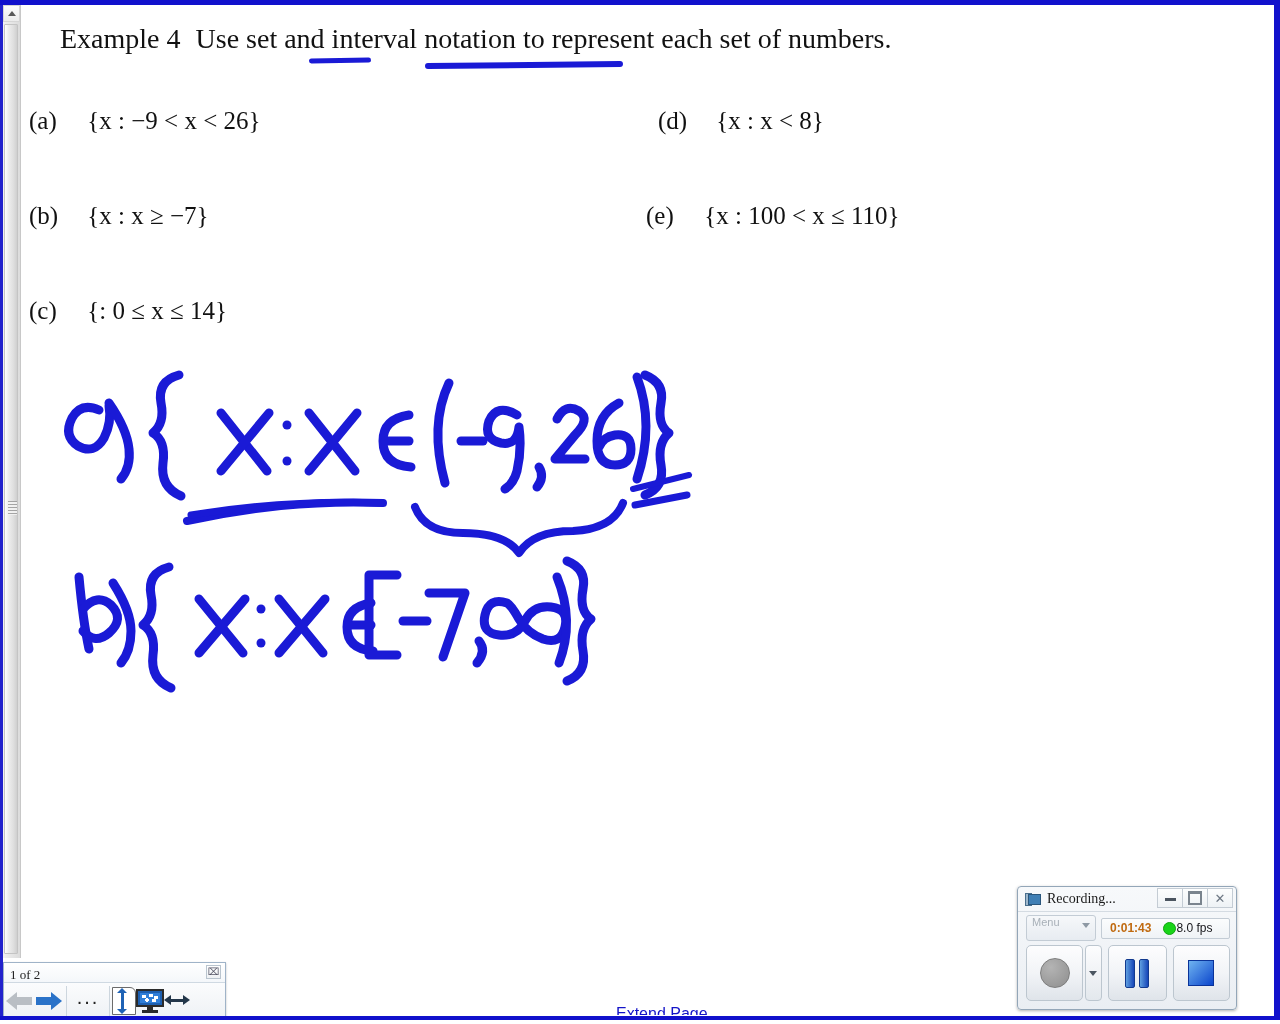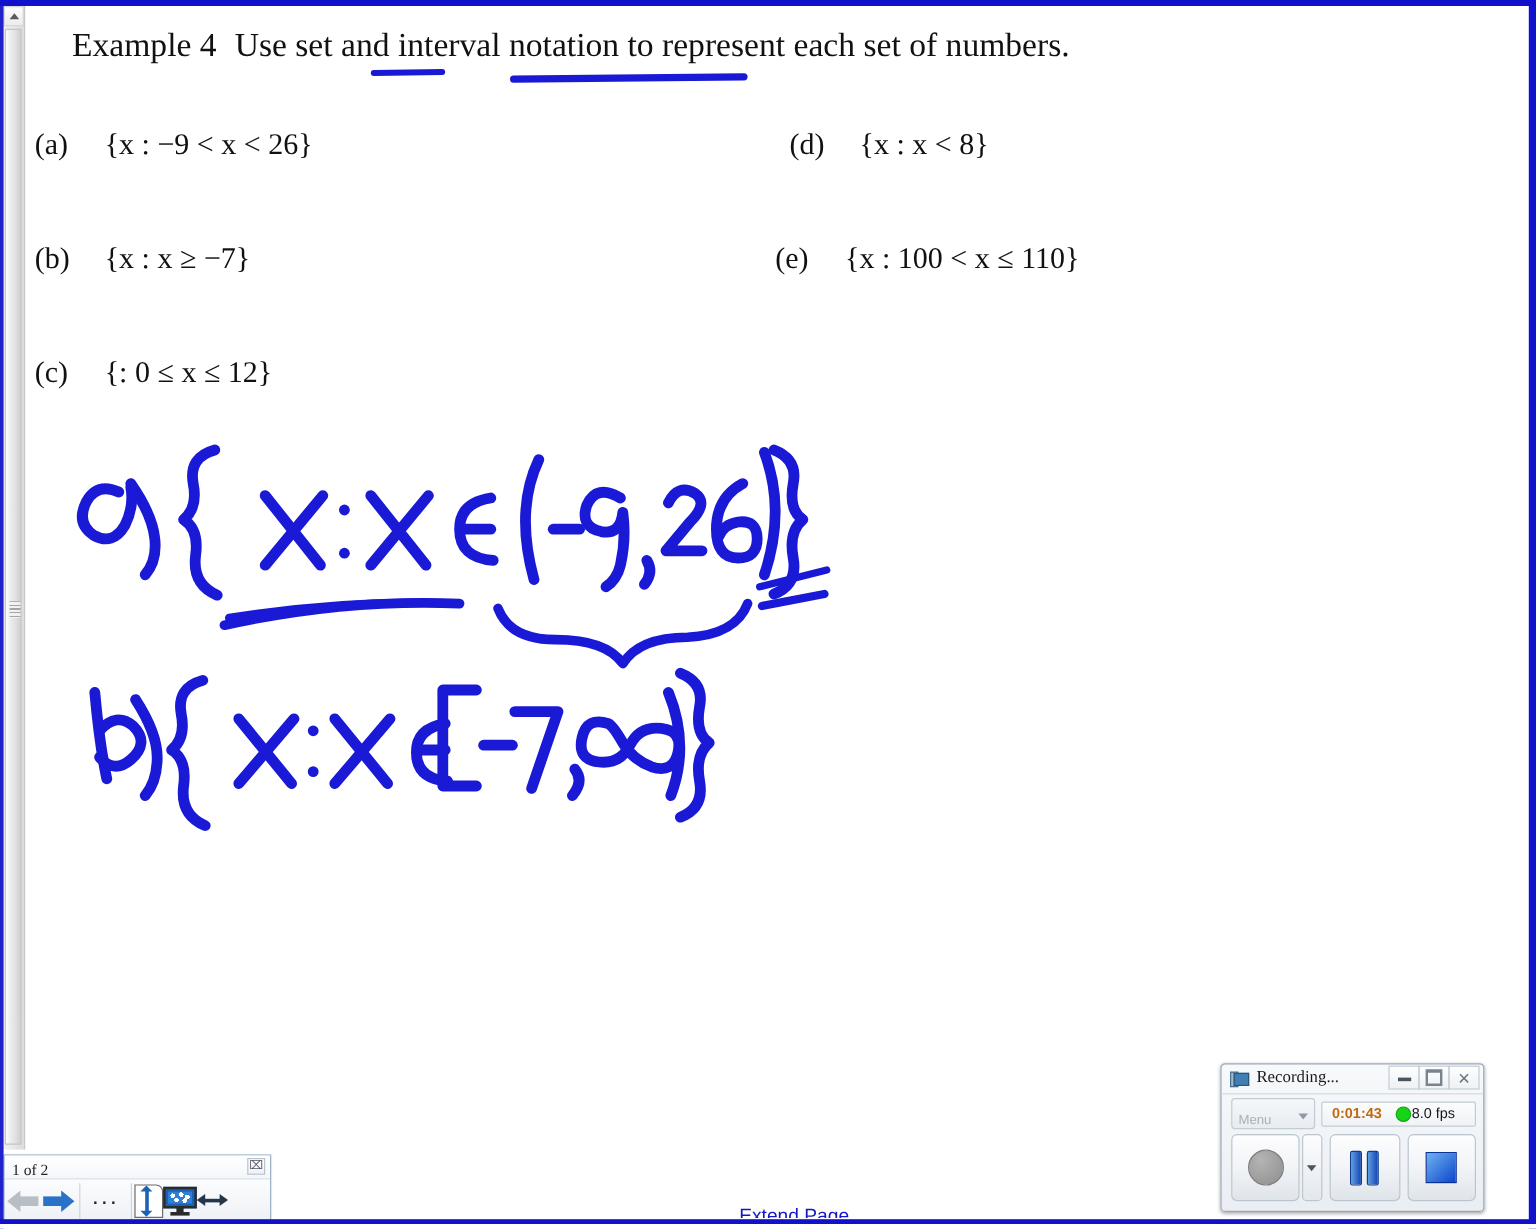--- a/index.html
+++ b/index.html
@@ -359,21 +359,21 @@
   #rec-status-row {
     position: absolute; left: 8px; top: 30px;
     width: 204px; height: 22px;
     display: flex; align-items: center;
   }
   #rec-menu-button {
     width: 76px; height: 21px;
     border: 1px solid #c3ccd5;
     border-radius: 3px;
     background: linear-gradient(to bottom, #f6f8fa, #e7ecf1);
-    display: flex; align-items: flex-start; justify-content: space-between;
+    display: flex; align-items: flex-end; justify-content: space-between;
     padding: 12px 5px;
     box-sizing: border-box;
     cursor: pointer;
   }
   #rec-menu-label {
     font-family: "Liberation Sans", sans-serif;
     font-size: 11px; color: #a8b0b8;
   }
   #rec-menu-caret {
     width: 0; height: 0;
@@ -477,21 +477,21 @@
     <div class="item" id="item-a">
       <span class="tag">(a)</span>
       <span class="expr">{x : −9 &lt; x &lt; 26}</span>
     </div>
     <div class="item" id="item-b">
       <span class="tag">(b)</span>
       <span class="expr">{x : x ≥ −7}</span>
     </div>
     <div class="item" id="item-c">
       <span class="tag">(c)</span>
-      <span class="expr">{: 0 ≤ x ≤ 12}</span>
+      <span class="expr">{: 0 ≤ x ≤ 14}</span>
     </div>
     <div class="item" id="item-d">
       <span class="tag">(d)</span>
       <span class="expr">{x : x &lt; 8}</span>
     </div>
     <div class="item" id="item-e">
       <span class="tag">(e)</span>
       <span class="expr">{x : 100 &lt; x ≤ 110}</span>
     </div>
 

